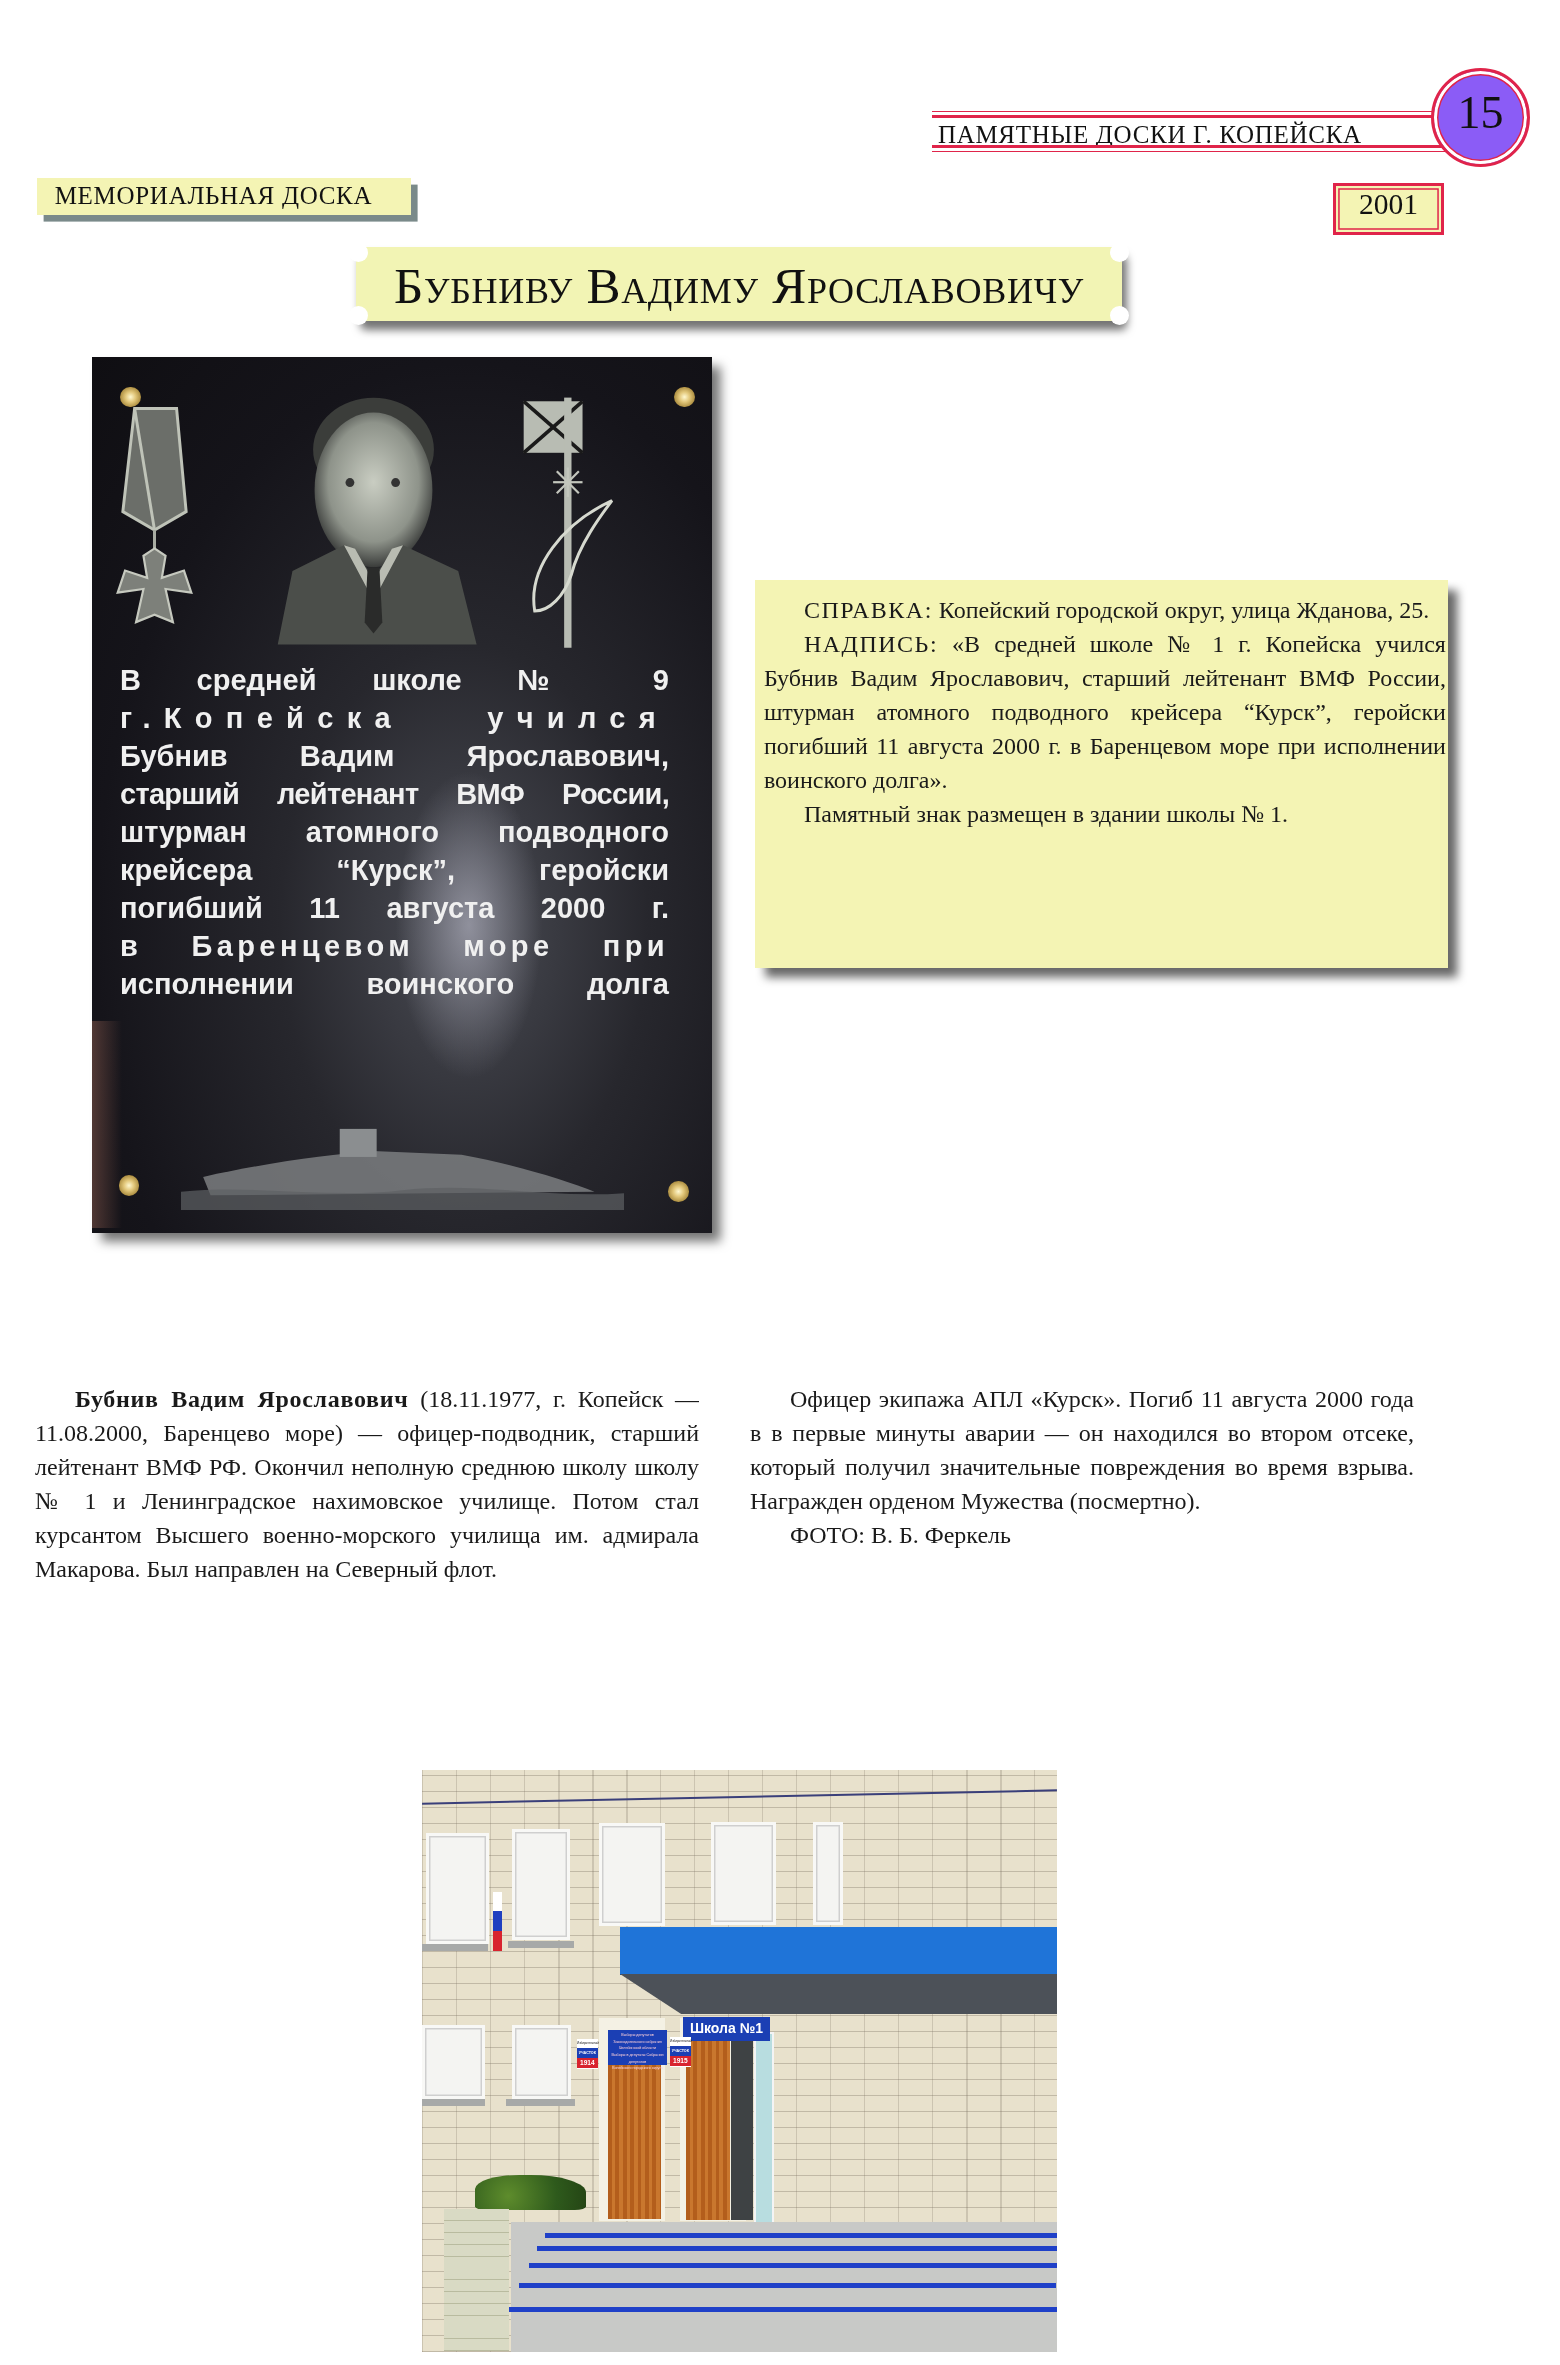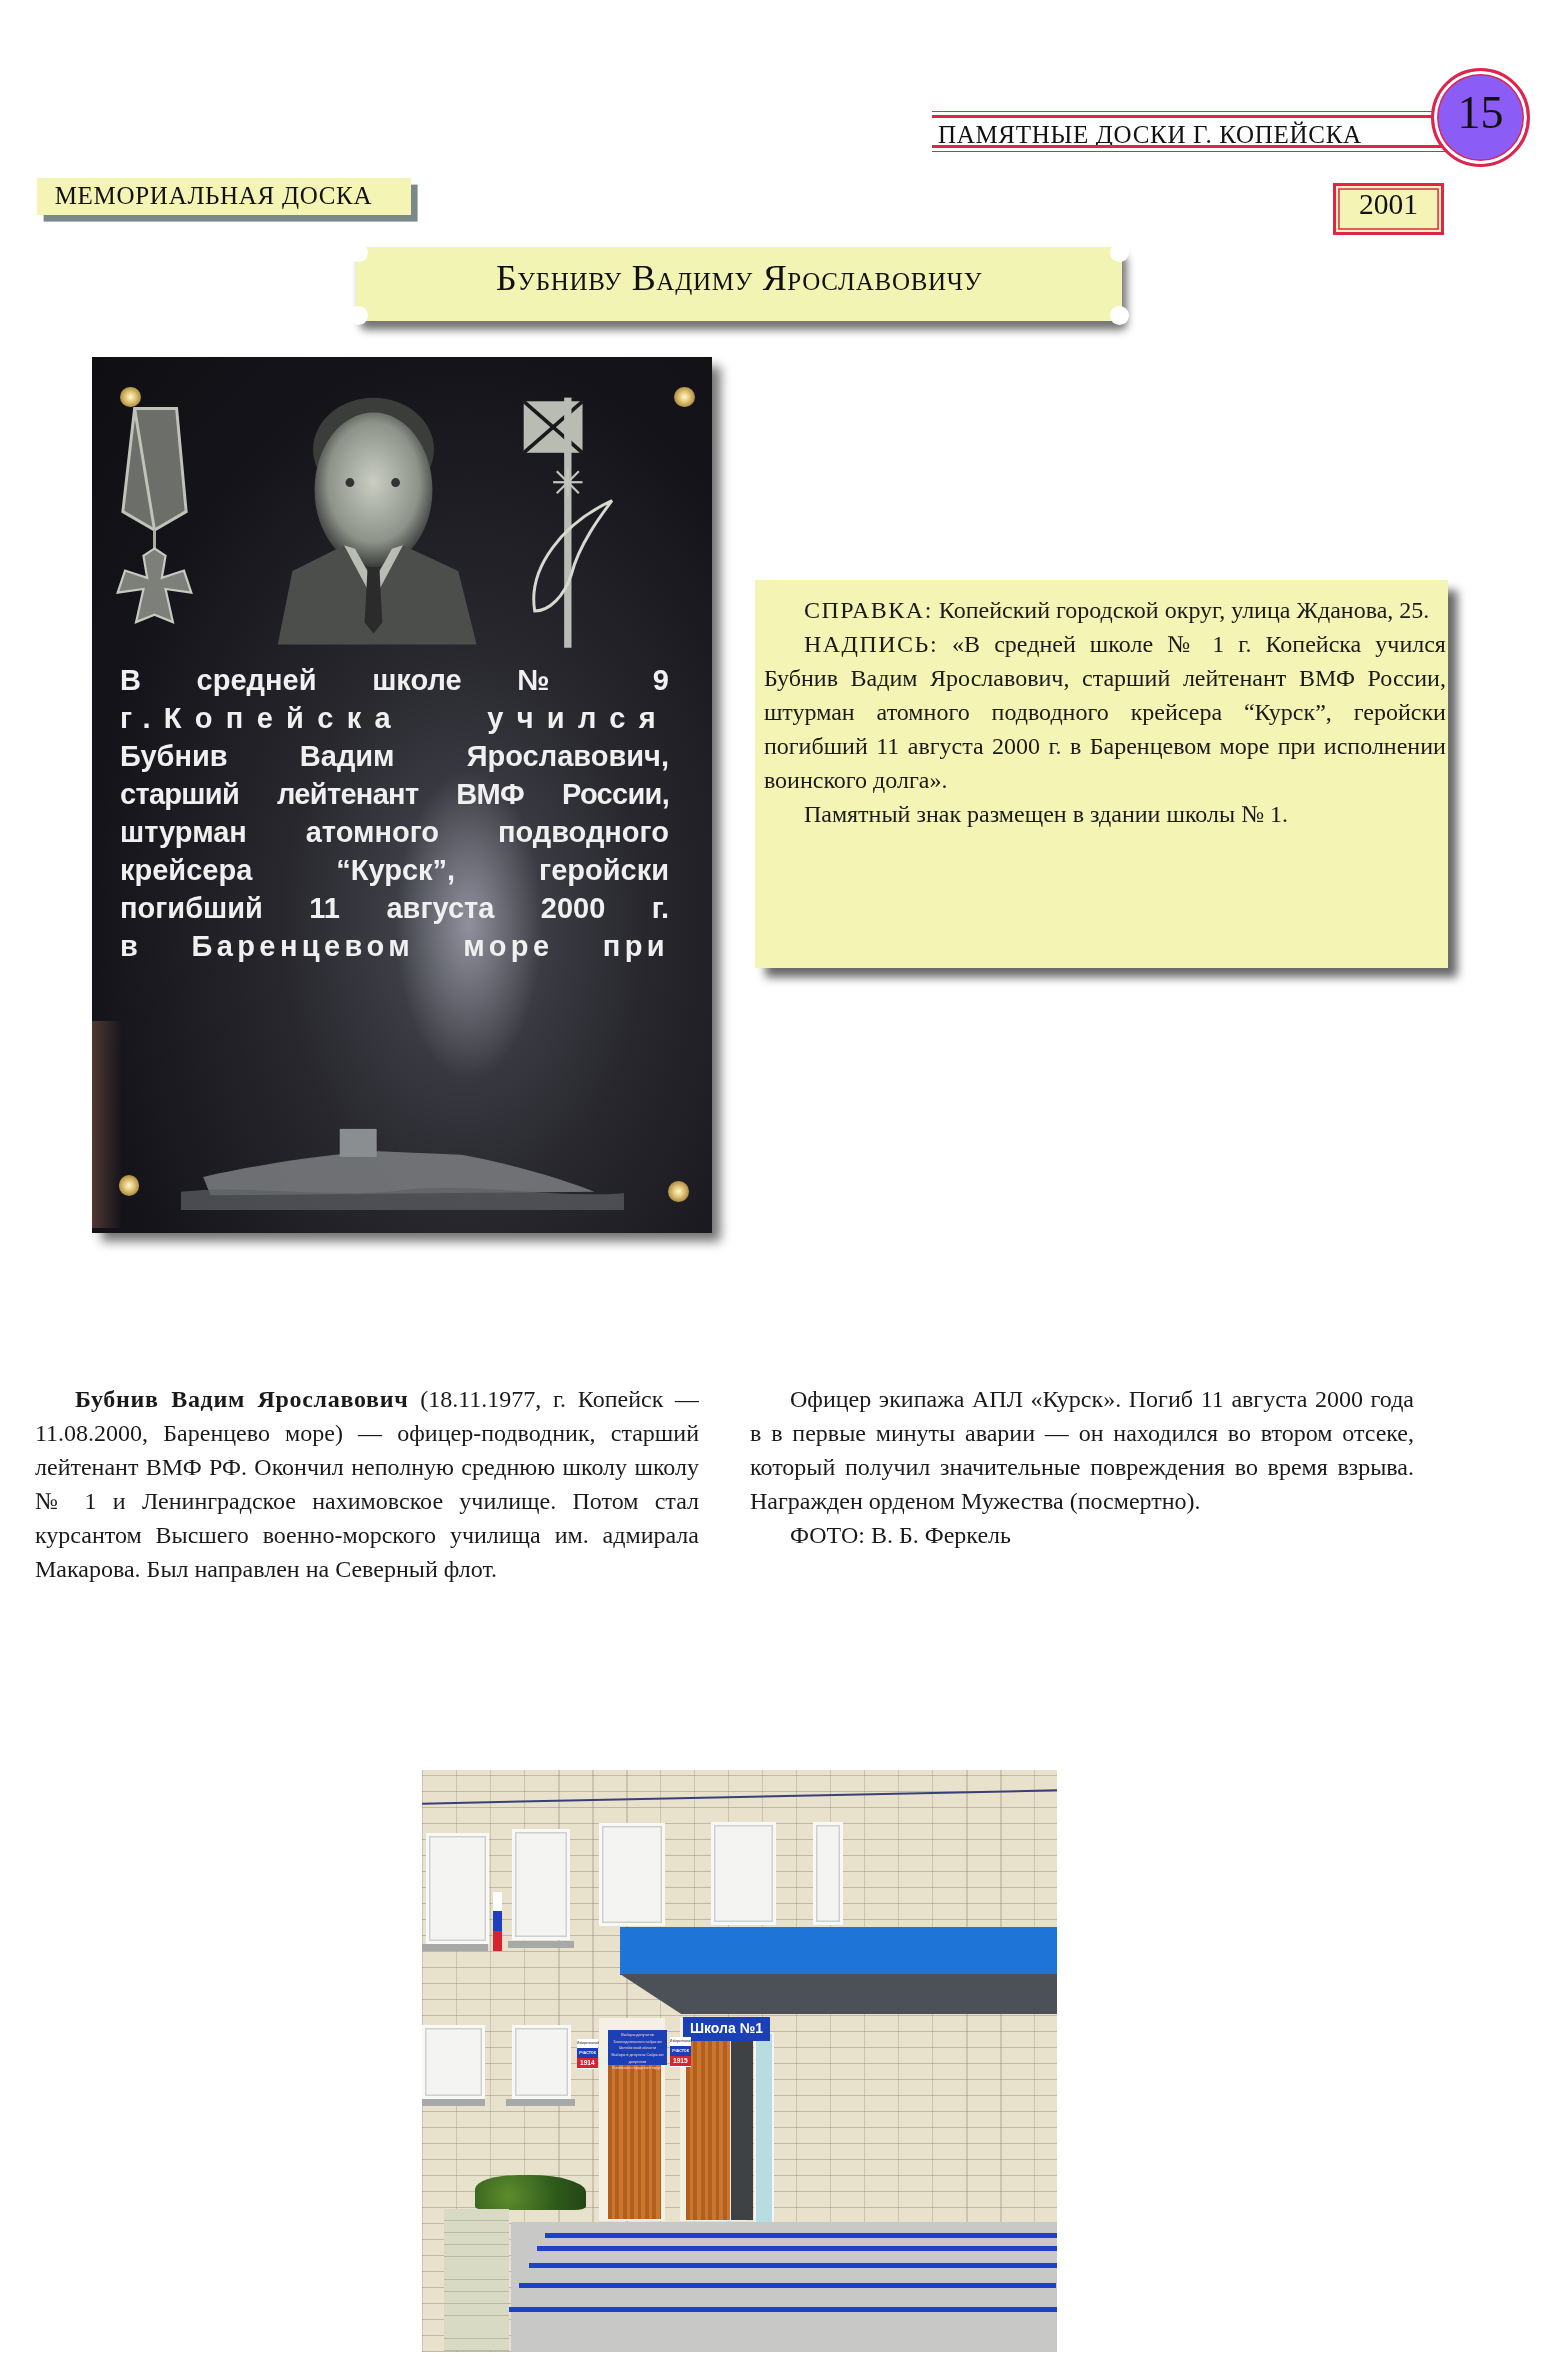--- a/index.html
+++ b/index.html
@@ -35,21 +35,21 @@
   
   .title-plaque { left:356px; top:247px; width:766px; height:74px; background:#f2f4b4;
                   border-radius:5.9px; box-shadow: 4.4px 8.9px 8.9px rgba(0,0,0,0.55); }
   .title-plaque::before, .title-plaque::after { content:""; position:absolute; top:-4.4px; width:19px; height:19px;
                   background:#fff; border-radius:50%; }
   .title-plaque::before { left:-7.4px; }
   .title-plaque::after { right:-7.4px; }
   .title-plaque .c3, .title-plaque .c4 { position:absolute; bottom:-4.4px; width:19px; height:19px; background:#fff; border-radius:50%; }
   .title-plaque .c3 { left:-7.4px; } .title-plaque .c4 { right:-7.4px; }
   .title-plaque span { position:absolute; left:0; right:0; top:10.3px; text-align:center;
-                       font-size:36px; font-variant:small-caps; letter-spacing:0.7px; color:#111; white-space:nowrap; }
+                       font-size:51px; font-variant:small-caps; letter-spacing:0.7px; color:#111; white-space:nowrap; }
 
   
   .plaque { left:92px; top:357px; width:620px; height:876px;
             background: radial-gradient(ellipse at 60% 65%, #4b4d55 0%, #27272d 35%, #15141a 70%, #0f0e12 100%);
             box-shadow: 8.9px 8.9px 10.3px rgba(0,0,0,0.55); overflow:hidden; }
   .plaque .glare { position:absolute; left:303px; top:413px; width:148px; height:310px;
                    background: radial-gradient(ellipse, rgba(200,200,215,0.55), rgba(200,200,215,0) 70%); }
   .plaque .leftband { position:absolute; left:0; top:664px; width:29.5px; height:207px;
                       background: linear-gradient(90deg, rgba(120,80,70,0.6), rgba(0,0,0,0)); }
   .screw { position:absolute; width:20.7px; height:20.7px; border-radius:50%;
@@ -187,20 +187,21 @@
 
   <div class="plaque-text">
     <div>В средней школе № 9</div>
     <div style="letter-spacing:13.3px;">г.Копейска учился</div>
     <div>Бубнив Вадим Ярославович,</div>
     <div style="letter-spacing:-0.7px;">старший лейтенант ВМФ России,</div>
     <div>штурман атомного подводного</div>
     <div>крейсера “Курск”, геройски</div>
     <div>погибший 11 августа 2000 г.</div>
     <div style="letter-spacing:4.4px;">в Баренцевом море при</div>
+    <div>исполнении воинского долга</div>
   </div>
 
   <svg class="sub" viewBox="0 0 600 120">
     <path d="M30 70 C120 50 200 40 260 35 L380 40 C460 55 520 75 560 90 L40 95 Z" fill="#7b7e80" opacity="0.85"></path>
     <rect x="215" y="5" width="50" height="38" fill="#8b8e90"></rect>
     <path d="M0 90 C100 80 200 100 300 88 C400 76 500 100 600 92 L600 115 L0 115 Z" fill="#5e6164" opacity="0.7"></path>
   </svg>
 </div>
 
 <div class="abs desc-box">

